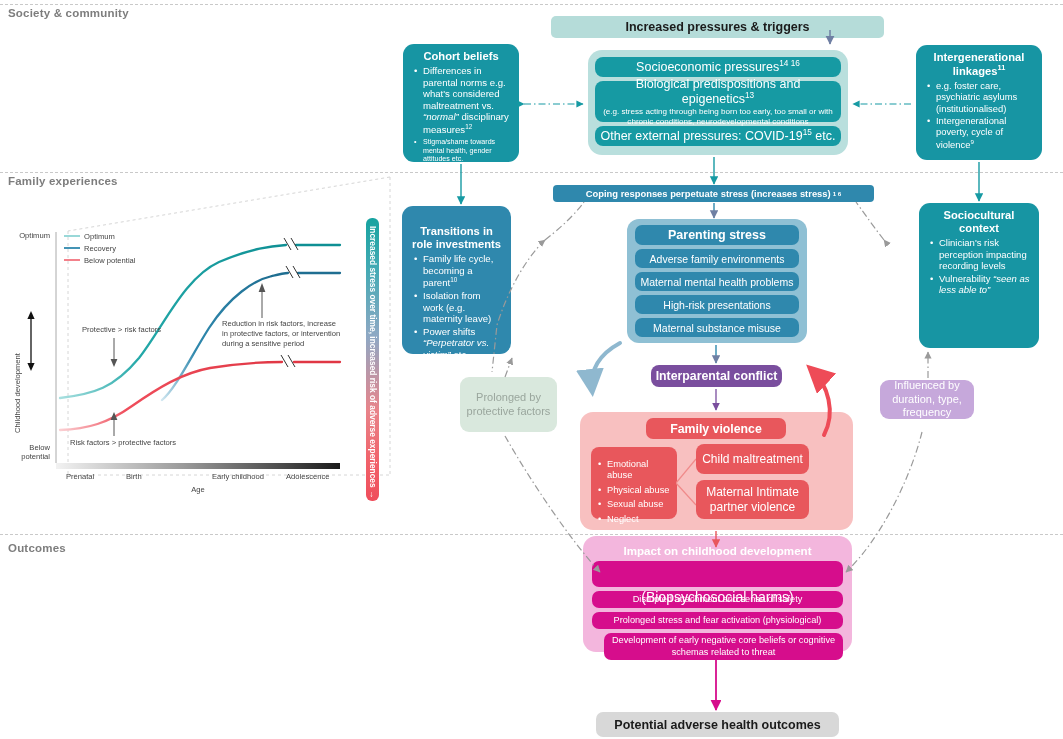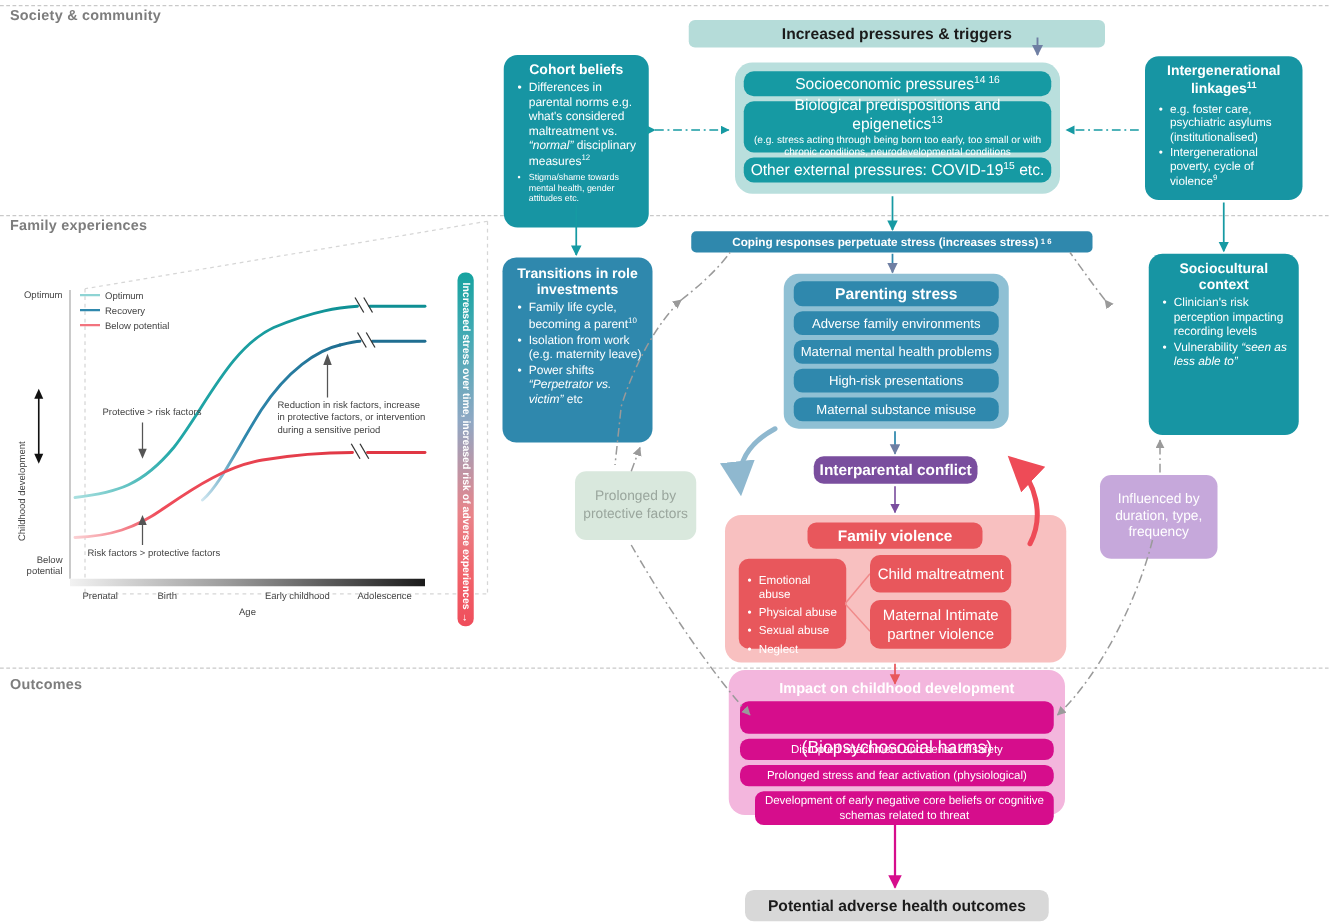--- a/index.html
+++ b/index.html
@@ -185,21 +185,21 @@
       <text class="ct-b" x="218" y="128">during a sensitive period</text>
       <line x1="258" y1="100" x2="258" y2="72" stroke="#555" stroke-width="1"></line>
       <polygon points="258,65 254.6,74 261.4,74" fill="#555"></polygon>
     </svg>
   </div>
 
   <div class="abs" id="stressbar" style="left:366px;top:218px;width:13px;height:283px;">
     <div id="stressbar-label" style="position:absolute;left:11.5px;top:8px;">Increased stress over time, increased risk of adverse experiences →</div>
   </div>
 
-  <div class="abs card teal" style="left:403px;top:44px;width:116px;height:138px;padding:6px 7px 4px 7px;">
+  <div class="abs card teal" style="left:403px;top:44px;width:116px;height:118px;padding:6px 7px 4px 7px;">
     <div class="card-title" style="font-size:11.2px;">Cohort beliefs</div>
     <ul class="bul" style="font-size:9.6px;margin-top:2px;">
       <li><span>Differences in parental norms e.g. what's considered maltreatment vs. </span><span class="ital">“normal”</span><span> disciplinary measures</span><sup>12</sup></li>
       <li style="font-size:7.1px;margin-top:3px;line-height:1.18;"><span>Stigma/shame towards mental health, gender attitudes etc.</span></li>
     </ul>
   </div>
 
   <div class="abs" id="pressures-header" style="left:551px;top:16px;width:333px;height:22px;">
     <span>Increased pressures &amp; triggers</span>
   </div>
@@ -225,21 +225,21 @@
       <li>e.g. foster care, psychiatric asylums (institutionalised)</li>
       <li><span>Intergenerational poverty, cycle of violence</span><sup>9</sup></li>
     </ul>
   </div>
 
   <div class="abs" id="coping" style="left:553px;top:185px;width:321px;height:17px;">
     <span>Coping responses perpetuate stress (increases stress)</span>
       <sup style="margin-left:2px;">1 6</sup>
   </div>
 
-  <div class="abs card" style="left:402px;top:206px;width:120px;height:148px;background:#2f88ad;color:#fff;padding:7px 8px;">
+  <div class="abs card" style="left:402px;top:206px;width:109px;height:148px;background:#2f88ad;color:#fff;padding:19px 8px;">
     <div class="card-title" style="font-size:11.2px;">Transitions in role investments</div>
     <ul class="bul" style="font-size:9.6px;margin-top:2px;">
       <li><span>Family life cycle, becoming a parent</span><sup>10</sup></li>
       <li>Isolation from work (e.g. maternity leave)</li>
       <li><span>Power shifts </span><span class="ital">“Perpetrator vs. victim”</span><span> etc</span></li>
     </ul>
   </div>
 
   <div class="abs" id="stress-group" style="left:627px;top:219px;width:180px;height:124px;padding:6px 8px;">
     <div class="stress-row head" style="height:20px;margin-bottom:4px;">Parenting stress</div>
@@ -281,21 +281,21 @@
       <span>Maternal Intimate partner violence</span>
     </div>
     <div class="abs vio-card txt" style="left:116px;top:32px;width:113px;height:30px;">
       <span>Child maltreatment</span>
     </div>
   </div>
 
   <div class="abs chip green" style="left:460px;top:377px;width:97px;height:55px;">
     <span>Prolonged by protective factors</span>
   </div>
-  <div class="abs chip purple" style="left:880px;top:380px;width:94px;height:67px;">
+  <div class="abs chip purple" style="left:880px;top:380px;width:94px;height:39px;">
     <span>Influenced by duration, type, frequency</span>
   </div>
 
   <div class="abs" id="impact-group" style="left:583px;top:536px;width:269px;height:116px;padding:25px 9px;">
     <div class="imp-row" style="height:26px;margin-bottom:4px;">
       <div class="a">Impact on childhood development</div>
       <div class="b">(Biopsychosocial harms)</div>
     </div>
     <div class="imp-row" style="height:17px;margin-bottom:4px;">
       <div class="c">Disrupted attachment and sense of safety</div>

